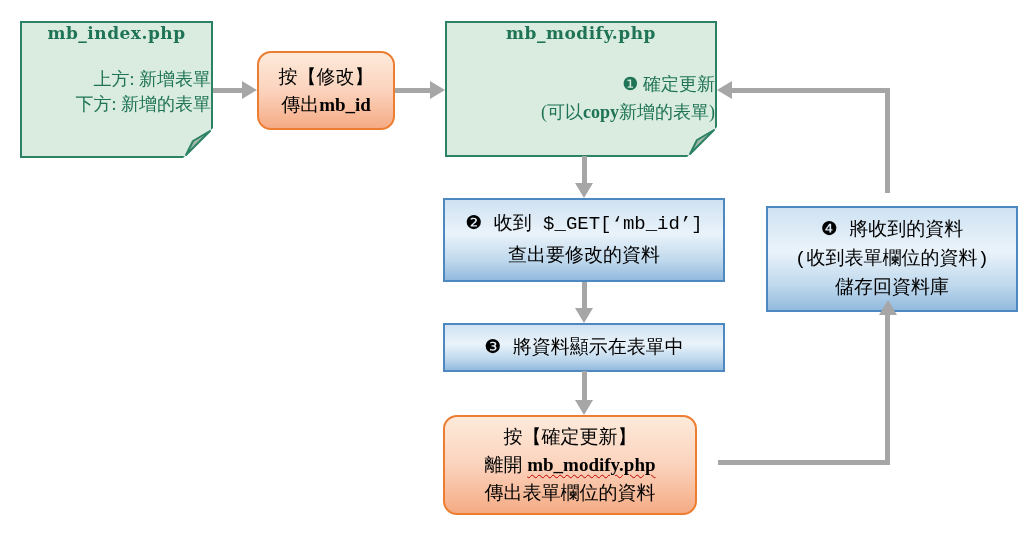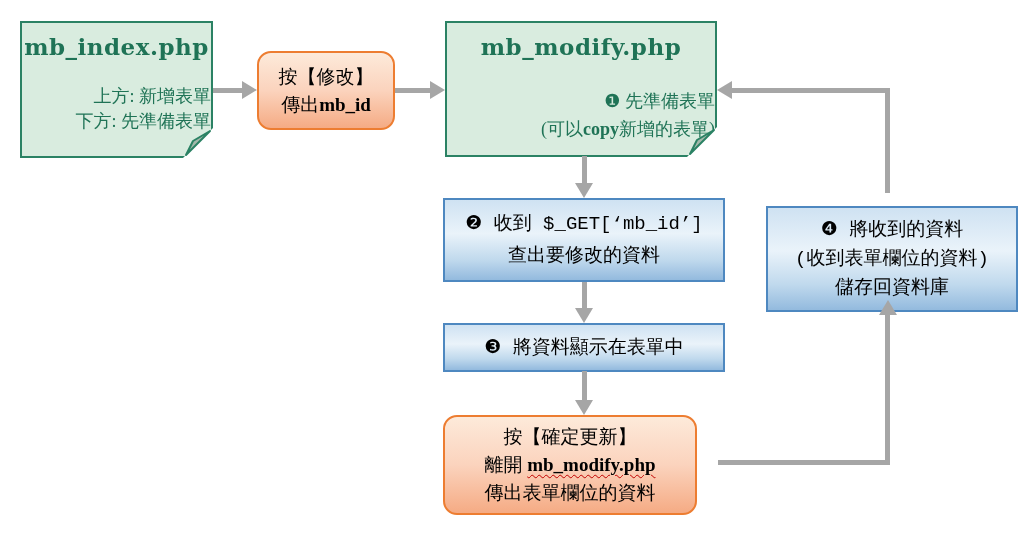--- a/index.html
+++ b/index.html
@@ -2,21 +2,21 @@
 <html><head>
 <meta charset="utf-8">
 <style>
   html,body{margin:0;padding:0;background:#ffffff;}
   .canvas{position:relative;width:1032px;height:535px;background:#ffffff;overflow:hidden;
           font-family:"Liberation Serif","DejaVu Serif",serif;}
 
   
   .note{position:absolute;box-sizing:border-box;background:#d9ecdf;border:2px solid #2b8264;
         color:#1f7356;text-align:center;}
-  .note-title{font-weight:bold;font-size:23px;padding-top:10px;letter-spacing:.5px;
+  .note-title{font-weight:bold;font-size:17px;letter-spacing:.5px;
               font-family:"DejaVu Serif","Liberation Serif",serif;}
   .note-body{font-size:18px;margin-top:24px;line-height:25px;text-align:right;}
   .fold{position:absolute;right:-2px;bottom:-2px;}
 
   
   .box-blue{position:absolute;box-sizing:border-box;border:2px solid #4e88c0;
             background:linear-gradient(180deg,#cfe2f2 0%,#eaf3fa 42%,#c0d9ed 75%,#93bade 100%);
             color:#000;display:flex;flex-direction:column;justify-content:center;
             text-align:center;font-size:19px;line-height:30px;font-family:Liberation Mono, monospace;}
 
@@ -42,37 +42,37 @@
 </style>
 </head>
 <body>
 
 <div class="canvas">
 
   <div class="note" style="left:20px;top:21px;width:193px;height:137px">
     <div class="note-title">mb_index.php</div>
     <div class="note-body">
       <div class="line">上方: 新增表單</div>
-      <div class="line">下方: 先準備表單</div>
+      <div class="line">下方: 新增的表單</div>
     </div>
     <svg class="fold" width="30" height="30" viewBox="0 0 30 30">
       <polygon points="30,0 30,30 0,30" fill="#ffffff"></polygon>
       <polygon points="3,27 27,3 10,13" fill="#a4b8ab" stroke="#2b8264" stroke-width="2" stroke-linejoin="round"></polygon>
     </svg>
   </div>
 
   <div class="box-orange" style="left:257px;top:51px;width:138px;height:79px">
     <div class="line">按【修改】</div>
     <div class="line"><span>傳出</span><b>mb_id</b></div>
   </div>
 
   <div class="note" style="left:445px;top:21px;width:272px;height:136px">
     <div class="note-title">mb_modify.php</div>
     <div class="note-body" style="margin-top:27px;line-height:28px">
-      <div class="line">❶ 先準備表單</div>
+      <div class="line">❶ 確定更新</div>
       <div class="line"><span>(可以</span><b>copy</b><span>新增的表單)</span></div>
     </div>
     <svg class="fold" width="30" height="30" viewBox="0 0 30 30">
       <polygon points="30,0 30,30 0,30" fill="#ffffff"></polygon>
       <polygon points="3,27 27,3 10,13" fill="#a4b8ab" stroke="#2b8264" stroke-width="2" stroke-linejoin="round"></polygon>
     </svg>
   </div>
 
   <div class="box-blue" style="left:443px;top:198px;width:282px;height:84px;line-height:32px">
     <div class="line">❷ 收到 $_GET[‘mb_id’]</div>

